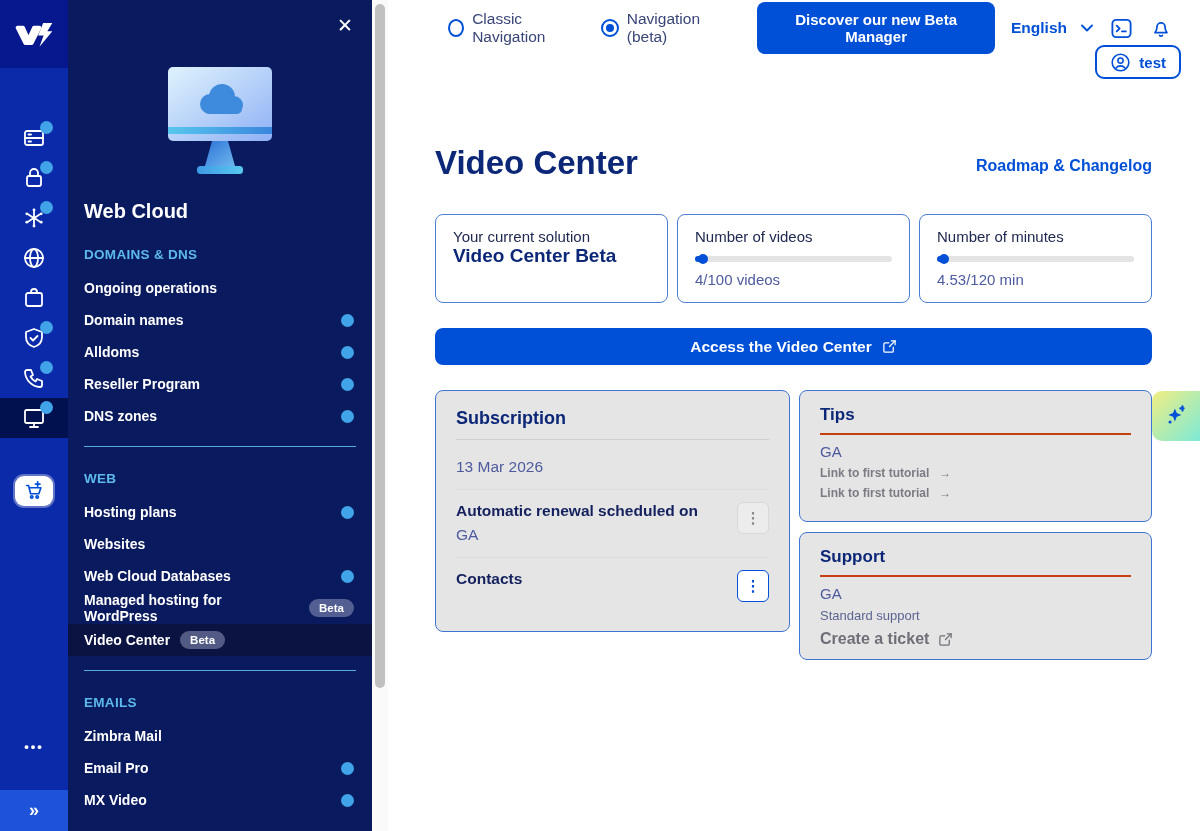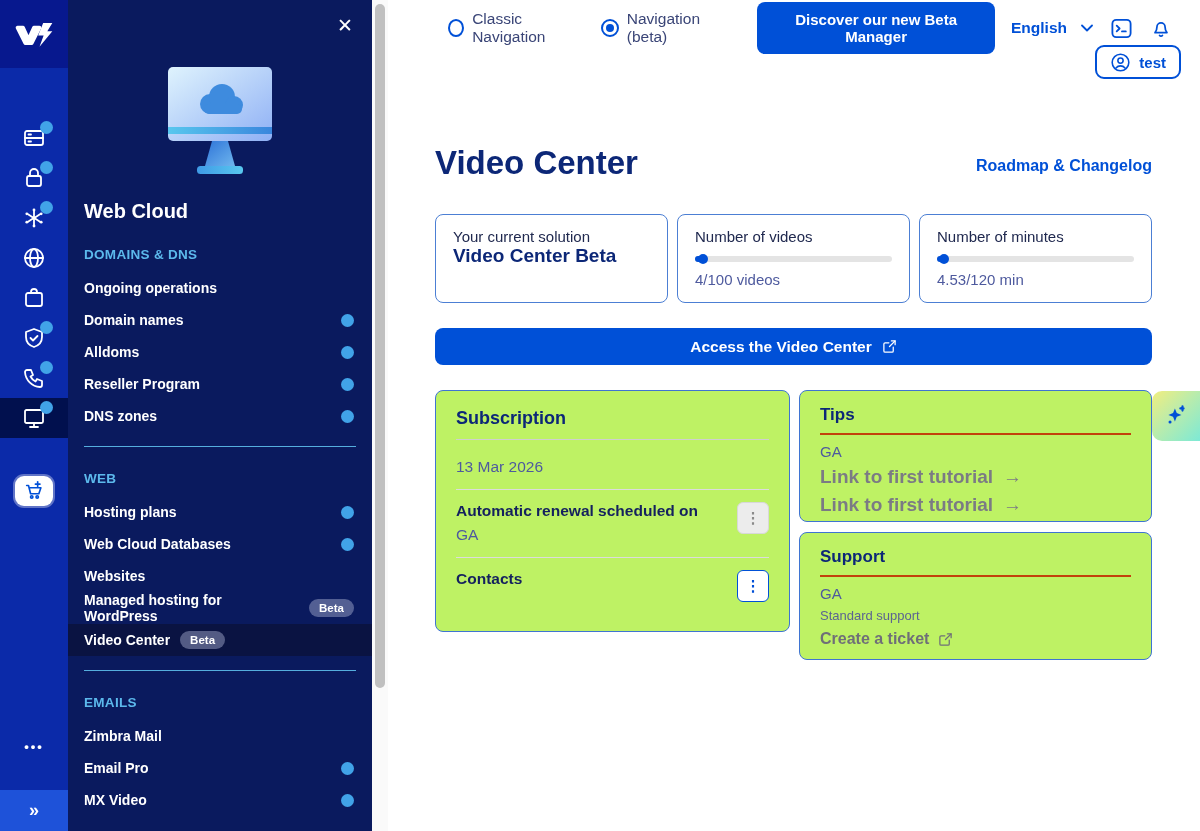--- a/index.html
+++ b/index.html
@@ -62,37 +62,37 @@
   .stat-value-big { margin-top:0; font-size:19px; font-weight:700; color:#0c2777; }
   .progress { margin-top:11px; height:6px; background:#e4e4e4; border-radius:3px; position:relative; }
   .progress-fill { position:absolute; left:0; top:0; height:6px; background:#0050d7; border-radius:3px; }
   .progress-fill::after { content:""; position:absolute; right:-5px; top:-2px; width:10px; height:10px; border-radius:50%; background:#0050d7; }
   .stat-value { margin-top:9px; font-size:15px; color:#4e5a9e; }
 
   .access-btn { margin-top:25px; width:100%; height:37px; background:#0050d7; color:#fff; border:none; border-radius:8px; font-family:inherit; font-size:15.5px; font-weight:700; display:flex; align-items:center; justify-content:center; gap:10px; cursor:pointer; }
   .access-btn svg { stroke:#fff; fill:none; stroke-width:2; stroke-linecap:round; stroke-linejoin:round; }
 
   .grid { display:flex; gap:9px; margin-top:25px; align-items:flex-start; }
-  .card { border:1px solid #3f74d2; border-radius:8px; background:#bef264; }
+  .card { border:1px solid #3f74d2; border-radius:8px; background:#e5e5e5; }
   .sub-card { width:355px; min-width:355px; height:242px; padding:17px 20px; }
   .card-title { font-size:18px; font-weight:700; color:#0c2777; padding-bottom:10px; border-bottom:1px solid #cfcfcf; }
   .sub-row { padding:12px 0 13px; border-bottom:1px solid #dcdcdc; position:relative; }
   .sub-row:last-child { border-bottom:none; }
   .sub-label { font-size:15.5px; font-weight:700; color:#14215e; }
   .sub-value { margin-top:6px; font-size:15.5px; color:#4e5a9e; }
   .kebab { position:absolute; right:0; top:12px; width:32px; height:32px; border-radius:6px; display:flex; align-items:center; justify-content:center; font-size:15px; font-weight:700; cursor:pointer; }
   .kebab.disabled { background:#ececec; border:1px solid #d8d8d8; color:#8a8a8a; }
   .kebab.primary { background:#fff; border:1px solid #0050d7; color:#0050d7; }
 
   .col { flex:1; display:flex; flex-direction:column; gap:10px; }
   .tips-card { height:132px; padding:14px 20px; }
   .support-card { height:128px; padding:14px 20px; }
   .small-title { font-size:17px; font-weight:700; color:#0c2777; padding-bottom:8px; border-bottom:2px solid #c2410c; }
   .status-text { margin-top:8px; font-size:15px; color:#4e5a9e; }
-  .tut-link { margin-top:6px; font-size:19px; font-weight:700; color:#7b7b84; display:flex; align-items:center; gap:10px; cursor:pointer; }
+  .tut-link { margin-top:6px; font-size:12px; font-weight:700; color:#7b7b84; display:flex; align-items:center; gap:10px; cursor:pointer; }
   .plan-text { margin-top:6px; font-size:13px; color:#5b6491; }
   .ticket-link { margin-top:7px; font-size:16px; font-weight:700; color:#6f6f78; display:flex; align-items:center; gap:9px; cursor:pointer; }
   .ticket-link svg { stroke:#6f6f78; fill:none; stroke-width:2; stroke-linecap:round; stroke-linejoin:round; }
 
   .ai-fab { position:absolute; top:391px; right:0; width:48px; height:50px; border:none; border-radius:10px 0 0 10px; background:linear-gradient(135deg,#f2ee7e 0%,#bcecaa 45%,#7de9d6 100%); display:flex; align-items:center; justify-content:center; cursor:pointer; }
 </style>
 </head>
 <body>
 
 <aside class="rail">
@@ -248,25 +248,25 @@
     <hr class="panel-divider">
   </div>
 
   <div class="section">
     <div class="section-heading">WEB</div>
     <div class="nav-item">
         <span>Hosting plans</span>
         <span class="nav-dot"></span>
       </div>
     <div class="nav-item">
+        <span>Websites</span>
+      </div>
+    <div class="nav-item">
         <span>Web Cloud Databases</span>
         <span class="nav-dot"></span>
-      </div>
-    <div class="nav-item">
-        <span>Websites</span>
       </div>
     <div class="nav-item">
         <span>Managed hosting for WordPress</span>
         <span class="badge">Beta</span>
       </div>
     <div class="nav-item active">
         <span>Video Center</span>
         <span class="badge">Beta</span>
       </div>
     <hr class="panel-divider">

